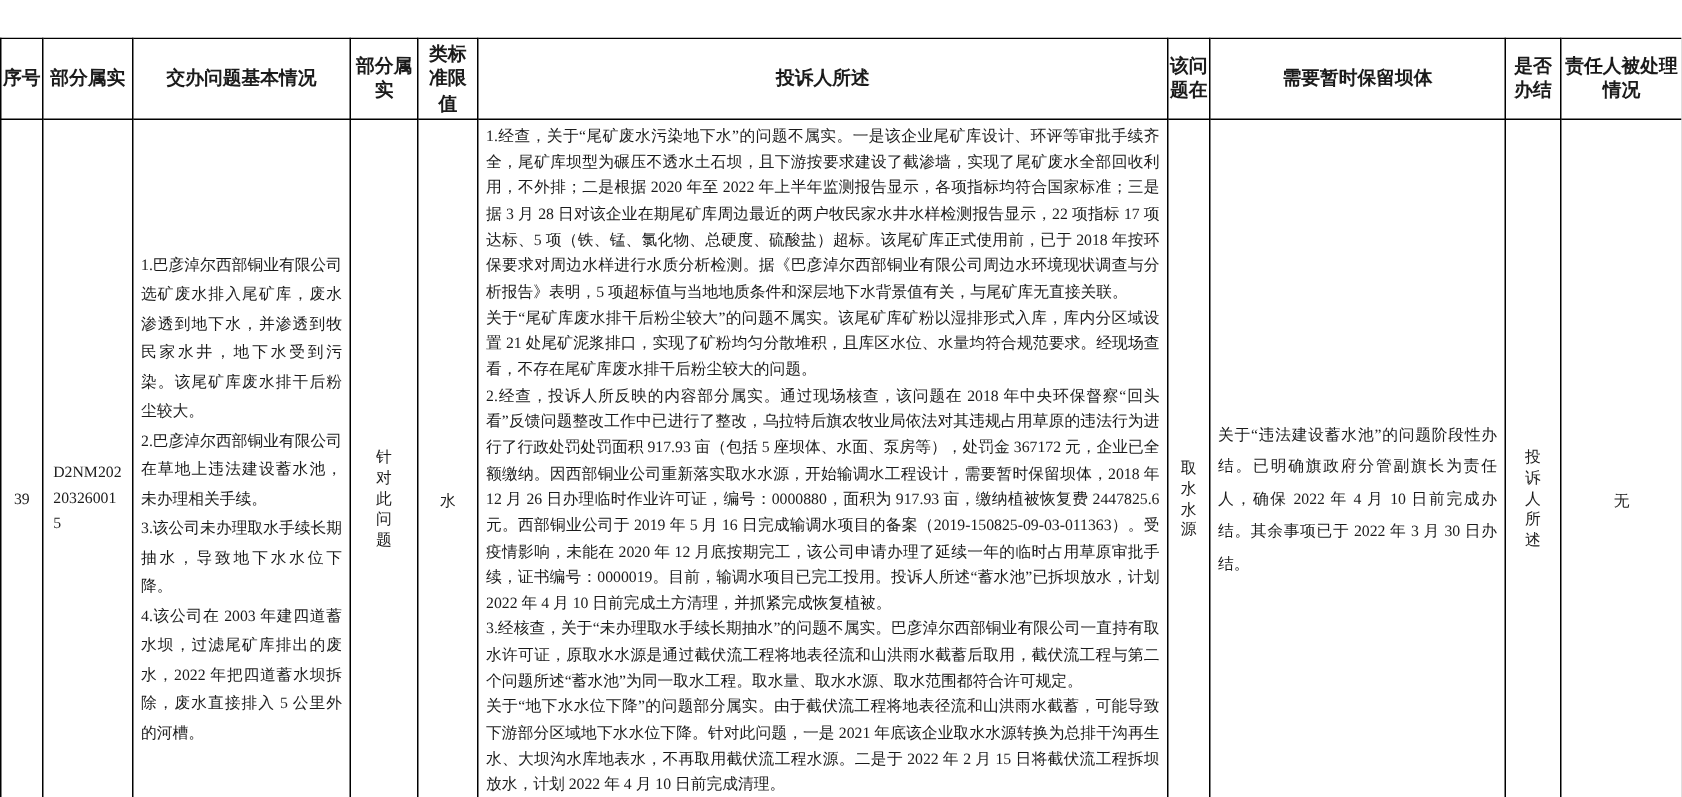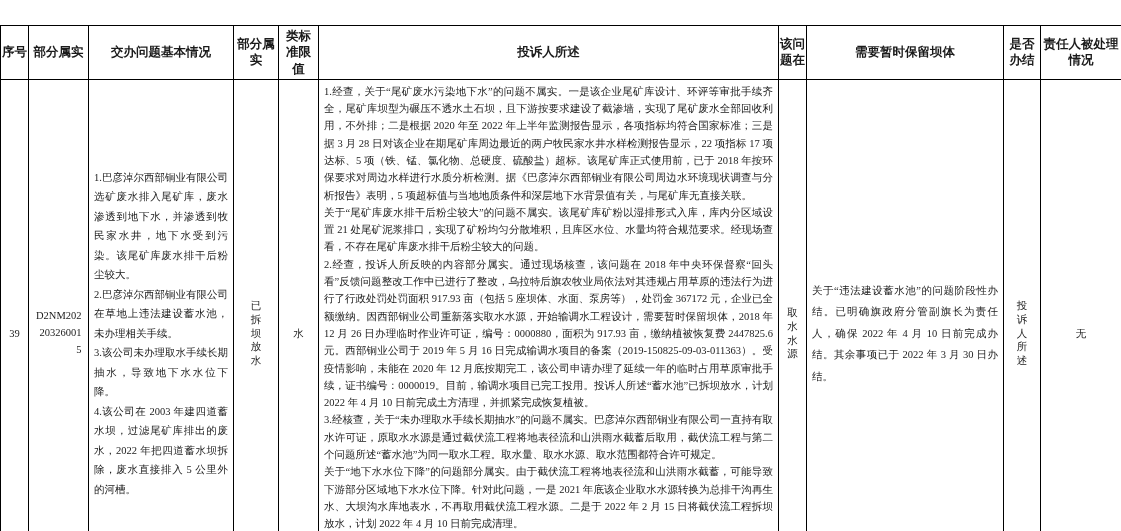--- a/index.html
+++ b/index.html
@@ -9,21 +9,21 @@
   th,td{border:1px solid #000;overflow:hidden;}
   thead tr{height:40px;}
   tbody tr{height:487px;}
   th{font-size:12.5px;font-weight:bold;text-align:center;vertical-align:middle;line-height:1.3;padding:2px 1px;}
   td{font-size:10.5px;text-align:center;vertical-align:middle;padding:2px;}
   td.longtext{text-align:justify;text-justify:inter-ideograph;white-space:pre-wrap;padding:3px 5px;}
   td.investigation{vertical-align:top;line-height:17.3px;}
   td.problem{line-height:19.5px;}
   td.handling{line-height:21.5px;}
   .vert{display:block;width:1.1em;margin:0 auto;word-break:break-all;line-height:1.32;text-align:center;}
-  .case{display:block;width:46px;margin:0 auto;word-break:break-all;line-height:1.6;text-align:right;}
+  .case{display:block;width:46px;margin:0 auto;word-break:break-all;line-height:1.6;text-align:left;}
 </style>
 </head>
 <body>
 
 <div class="sheet">
   <table>
     <colgroup>
       <col style="width:28px">
         <col style="width:60px">
         <col style="width:145px">
@@ -53,21 +53,21 @@
       <tr>
         <td>39</td>
         <td>
           <span class="case">D2NM202203260015</span>
         </td>
         <td class="longtext problem">1.巴彦淖尔西部铜业有限公司选矿废水排入尾矿库，废水渗透到地下水，并渗透到牧民家水井，地下水受到污染。该尾矿库废水排干后粉尘较大。
 2.巴彦淖尔西部铜业有限公司在草地上违法建设蓄水池，未办理相关手续。
 3.该公司未办理取水手续长期抽水，导致地下水水位下降。
 4.该公司在 2003 年建四道蓄水坝，过滤尾矿库排出的废水，2022 年把四道蓄水坝拆除，废水直接排入 5 公里外的河槽。</td>
         <td>
-          <span class="vert">已拆坝放水</span>
+          <span class="vert">针对此问题</span>
         </td>
         <td>水</td>
         <td class="longtext investigation">1.经查，关于“尾矿废水污染地下水”的问题不属实。一是该企业尾矿库设计、环评等审批手续齐全，尾矿库坝型为碾压不透水土石坝，且下游按要求建设了截渗墙，实现了尾矿废水全部回收利用，不外排；二是根据 2020 年至 2022 年上半年监测报告显示，各项指标均符合国家标准；三是据 3 月 28 日对该企业在期尾矿库周边最近的两户牧民家水井水样检测报告显示，22 项指标 17 项达标、5 项（铁、锰、氯化物、总硬度、硫酸盐）超标。该尾矿库正式使用前，已于 2018 年按环保要求对周边水样进行水质分析检测。据《巴彦淖尔西部铜业有限公司周边水环境现状调查与分析报告》表明，5 项超标值与当地地质条件和深层地下水背景值有关，与尾矿库无直接关联。
 关于“尾矿库废水排干后粉尘较大”的问题不属实。该尾矿库矿粉以湿排形式入库，库内分区域设置 21 处尾矿泥浆排口，实现了矿粉均匀分散堆积，且库区水位、水量均符合规范要求。经现场查看，不存在尾矿库废水排干后粉尘较大的问题。
 2.经查，投诉人所反映的内容部分属实。通过现场核查，该问题在 2018 年中央环保督察“回头看”反馈问题整改工作中已进行了整改，乌拉特后旗农牧业局依法对其违规占用草原的违法行为进行了行政处罚处罚面积 917.93 亩（包括 5 座坝体、水面、泵房等），处罚金 367172 元，企业已全额缴纳。因西部铜业公司重新落实取水水源，开始输调水工程设计，需要暂时保留坝体，2018 年 12 月 26 日办理临时作业许可证，编号：0000880，面积为 917.93 亩，缴纳植被恢复费 2447825.6 元。西部铜业公司于 2019 年 5 月 16 日完成输调水项目的备案（2019-150825-09-03-011363）。受疫情影响，未能在 2020 年 12 月底按期完工，该公司申请办理了延续一年的临时占用草原审批手续，证书编号：0000019。目前，输调水项目已完工投用。投诉人所述“蓄水池”已拆坝放水，计划 2022 年 4 月 10 日前完成土方清理，并抓紧完成恢复植被。
 3.经核查，关于“未办理取水手续长期抽水”的问题不属实。巴彦淖尔西部铜业有限公司一直持有取水许可证，原取水水源是通过截伏流工程将地表径流和山洪雨水截蓄后取用，截伏流工程与第二个问题所述“蓄水池”为同一取水工程。取水量、取水水源、取水范围都符合许可规定。
 关于“地下水水位下降”的问题部分属实。由于截伏流工程将地表径流和山洪雨水截蓄，可能导致下游部分区域地下水水位下降。针对此问题，一是 2021 年底该企业取水水源转换为总排干沟再生水、大坝沟水库地表水，不再取用截伏流工程水源。二是于 2022 年 2 月 15 日将截伏流工程拆坝放水，计划 2022 年 4 月 10 日前完成清理。
 4.经核查，投诉人所反映的内容不属实。蓄水坝内的水实际为蓄积多年的地表径流水和山洪雨水，不是尾矿库过滤的废水。据 2022 年 3 月 28 日水质取样监测报告显示，各项监测结果均符合《地表水环境质量标准》（GB3838-2002）V 类标准限值。</td>
         <td>
           <span class="vert">取水水源</span>

